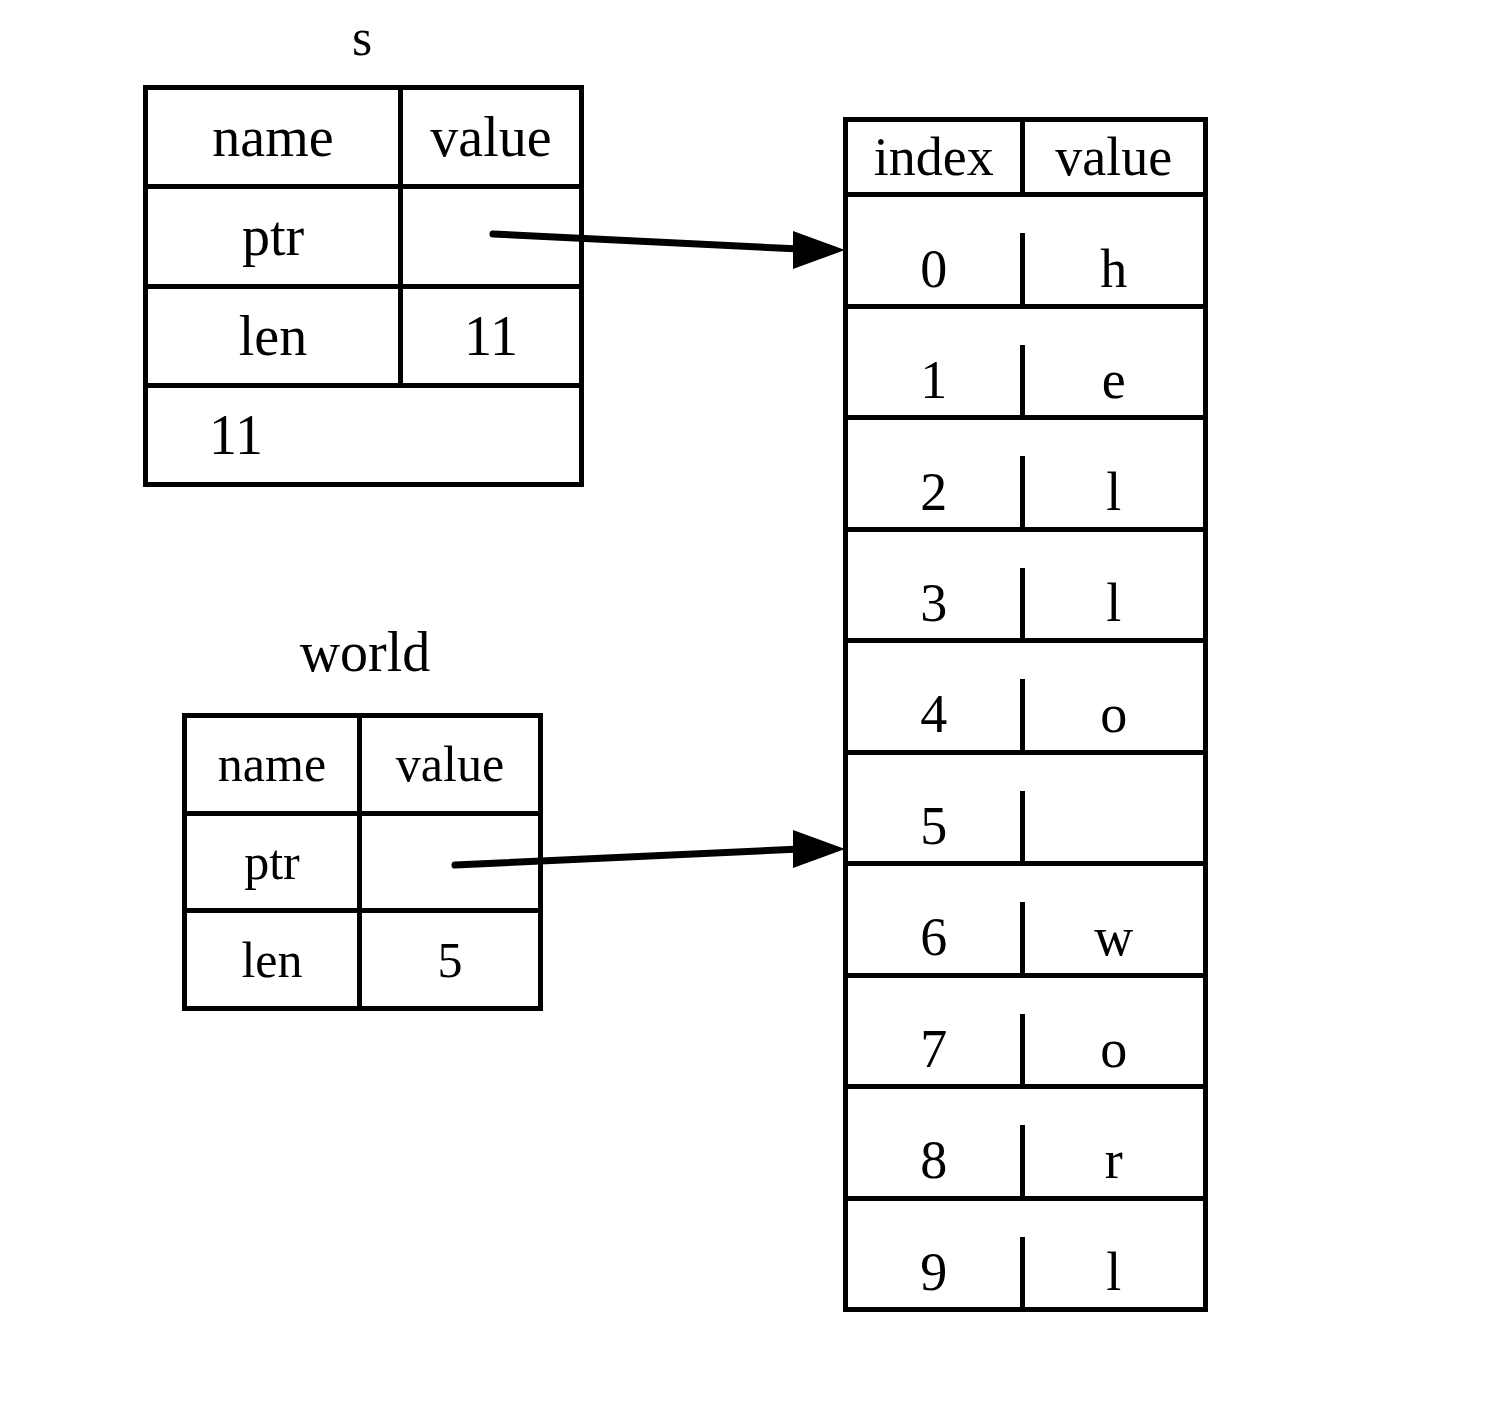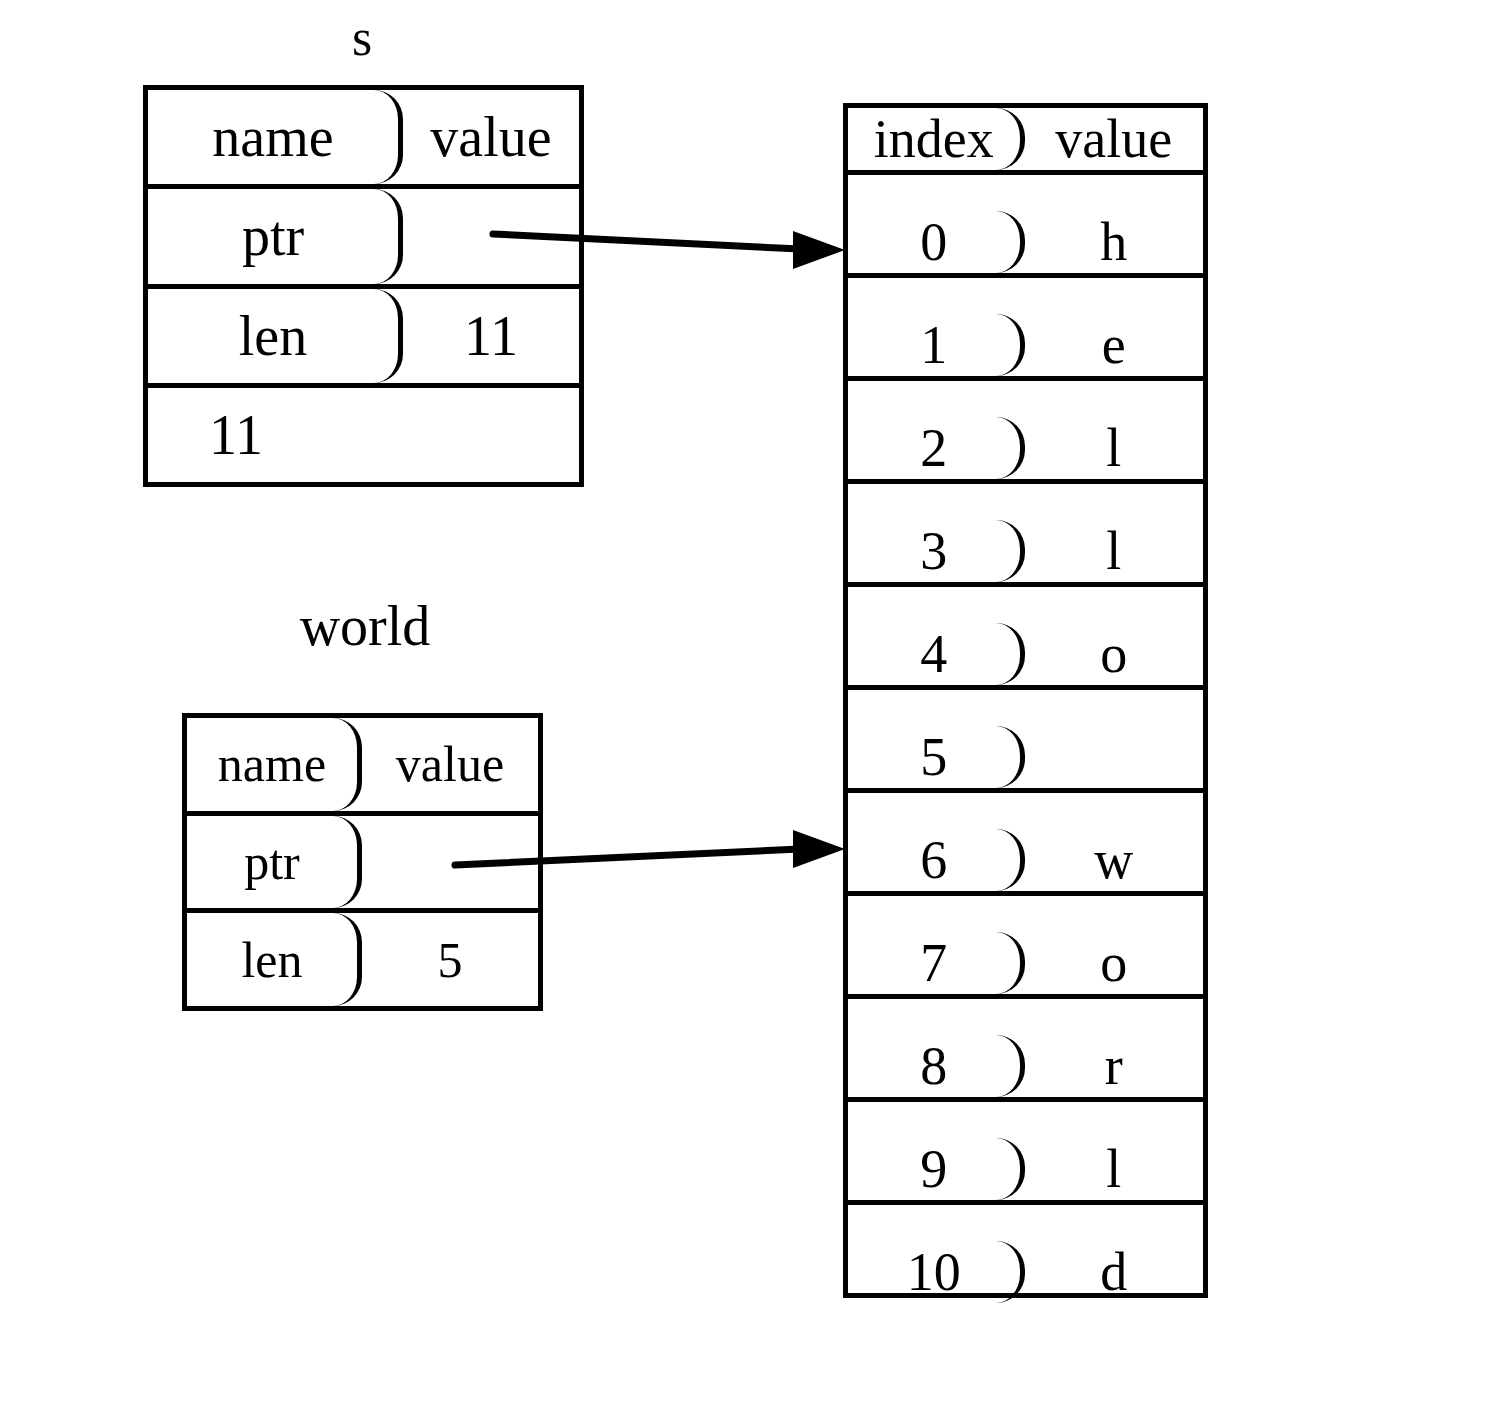--- a/index.html
+++ b/index.html
@@ -35,21 +35,20 @@
   .struct-row:last-child {
     border-bottom: none;
   }
   .cell {
     box-sizing: border-box;
     display: flex;
     align-items: center;
     justify-content: center;
     overflow: hidden;
     white-space: nowrap;
-    border-radius: 29px;
   }
   .cell.name-col {
     border-right: 5px solid #000;
   }
 
   
   .caption {
     position: absolute;
     text-align: center;
     white-space: nowrap;
@@ -76,29 +75,29 @@
   #world-table {
     left: 182px;
     top: 713px;
     width: 361px;
     height: 298px;
   }
   #world-table .name-col { width: 175px; font-size: 50px; }
   #world-table .value-col { width: 176px; font-size: 50px; }
   #world-caption {
     left: 265px;
-    top: 598px;
+    top: 624px;
     width: 200px;
     font-size: 56px;
   }
 
   
   #buffer-table {
     left: 843px;
-    top: 103px;
+    top: 117px;
     width: 365px;
     height: 1195px;
     gap: 36px;
   }
   #buffer-table .name-col { width: 179px; font-size: 54px; }
   #buffer-table .value-col { width: 181px; font-size: 54px; }
 
   
   .arrow-layer {
     position: absolute;
@@ -189,24 +188,20 @@
       <div class="cell value-col">o</div>
     </div>
     <div class="struct-row">
       <div class="cell name-col">8</div>
       <div class="cell value-col">r</div>
     </div>
     <div class="struct-row">
       <div class="cell name-col">9</div>
       <div class="cell value-col">l</div>
     </div>
-    <div class="struct-row">
-      <div class="cell name-col">10</div>
-      <div class="cell value-col">d</div>
-    </div>
   </div>
 
   <svg class="arrow-layer" viewBox="0 0 1486 1410" xmlns="http://www.w3.org/2000/svg">
 
     <g>
       <path d="M 493 234 L 800 249" stroke="#000" stroke-width="7" fill="none" stroke-linecap="round"></path>
       <polygon points="793,231 845,250 793,269" fill="#000"></polygon>
     </g>
 
     <g>

